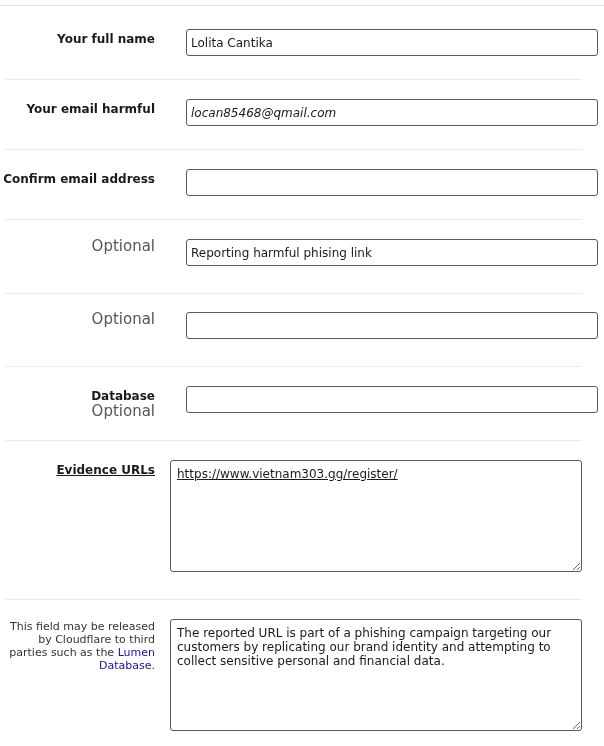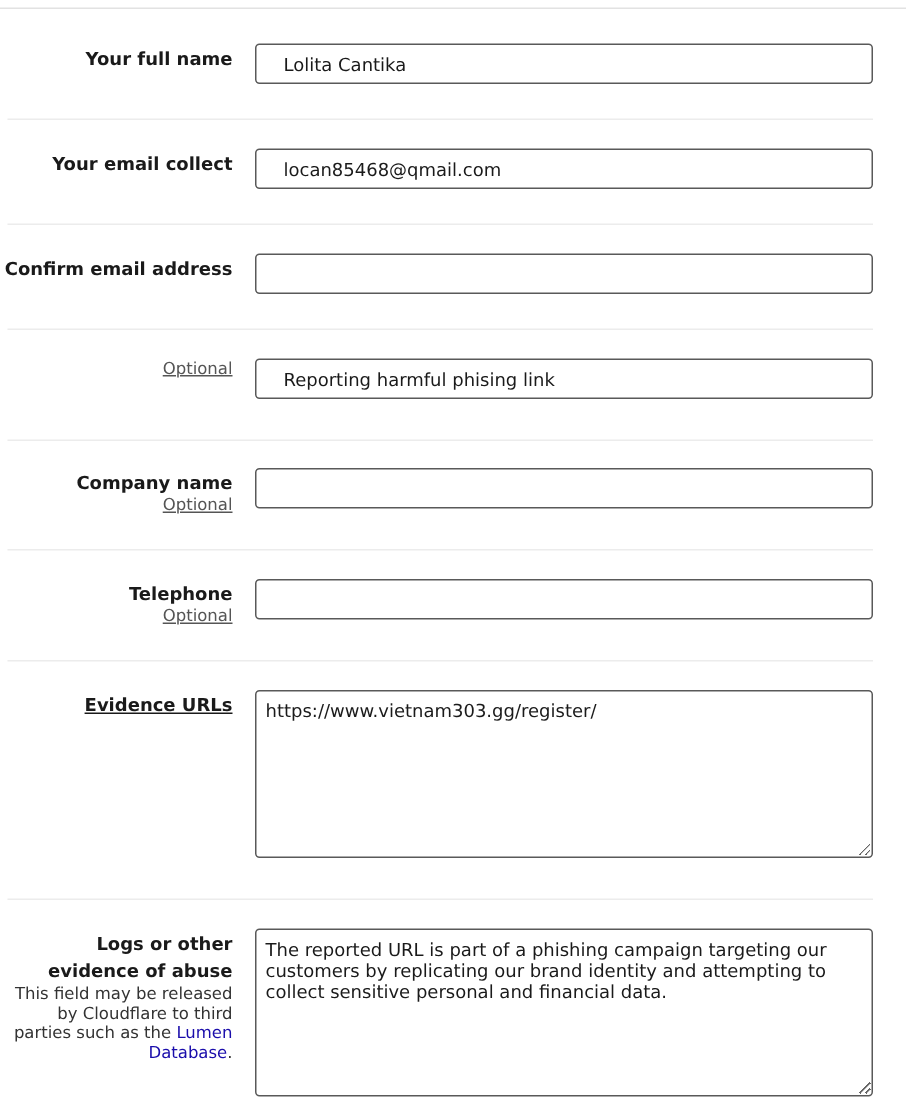--- a/index.html
+++ b/index.html
@@ -46,46 +46,45 @@
       font-weight: bold;
       color: #1a1a1a;
       line-height: 18px;
       white-space: nowrap;
     }
     .label.multi {
       white-space: normal;
       line-height: 18px;
     }
     .optional {
-      font-size: 11px;
+      font-size: 15px;
       color: #555555;
       line-height: 12px;
-      text-decoration: underline;
     }
     .help {
       font-size: 11px;
       color: #333333;
       line-height: 13px;
     }
     .help a {
       color: #1a0dab;
       text-decoration: none;
     }
     .input {
       position: absolute;
-      left: 170px;
+      left: 186px;
       width: 412px;
       height: 27px;
       border: 1px solid #595959;
       border-radius: 3px;
       background: #ffffff;
       font-family: "DejaVu Sans", "Liberation Sans", sans-serif;
       font-size: 12px;
       color: #1a1a1a;
-      padding: 0 18px;
+      padding: 0 4px;
       outline: none;
     }
     .textarea {
       position: absolute;
       left: 170px;
       width: 412px;
       border: 1px solid #595959;
       border-radius: 3px;
       background: #ffffff;
       font-family: "DejaVu Sans", "Liberation Sans", sans-serif;
@@ -107,23 +106,23 @@
   <div class="row" style="top:0;">
     <div class="label-col" style="top:30px;">
       <div class="label">Your full name</div>
     </div>
     <input class="input" style="top: 29px;" type="text" value="Lolita Cantika">
   </div>
   <div class="sep" style="top:79px;"></div>
 
   <div class="row" style="top:0;">
     <div class="label-col" style="top:100px;">
-      <div class="label">Your email collect</div>
+      <div class="label">Your email harmful</div>
     </div>
-    <input class="input" style="top: 99px;" type="text" value="locan85468@qmail.com">
+    <input class="input" style="top: 99px; font-style: italic;" type="text" value="locan85468@qmail.com">
   </div>
   <div class="sep" style="top:149px;"></div>
 
   <div class="row" style="top:0;">
     <div class="label-col" style="top:170px;margin-left:16px;">
       <div class="label">Confirm email address</div>
     </div>
     <input class="input" style="top: 169px;" type="text" value="">
   </div>
   <div class="sep" style="top:219px;"></div>
@@ -131,47 +130,45 @@
   <div class="row" style="top:0;">
     <div class="label-col" style="top:240px;">
       <div class="optional">Optional</div>
     </div>
     <input class="input" style="top: 239px;" type="text" value="Reporting harmful phising link">
   </div>
   <div class="sep" style="top:293px;"></div>
 
   <div class="row" style="top:0;">
     <div class="label-col" style="top:313px;">
-      <div class="label">Company name</div>
       <div class="optional">Optional</div>
     </div>
     <input class="input" style="top: 312px;" type="text" value="">
   </div>
   <div class="sep" style="top:366px;"></div>
 
   <div class="row" style="top:0;">
     <div class="label-col" style="top:387px;">
-      <div class="label">Telephone</div>
+      <div class="label">Database</div>
       <div class="optional">Optional</div>
     </div>
     <input class="input" style="top: 386px;" type="text" value="">
   </div>
   <div class="sep" style="top:440px;"></div>
 
   <div class="row" style="top:0;">
     <div class="label-col" style="top:461px;text-decoration:underline;">
       <div class="label">Evidence URLs</div>
     </div>
-    <textarea class="textarea" style="top: 460px; height: 112px;">https://www.vietnam303.gg/register/</textarea>
+    <textarea class="textarea" style="top: 460px; height: 112px; text-decoration: underline;">https://www.vietnam303.gg/register/</textarea>
   </div>
   <div class="sep" style="top:599px;"></div>
 
   <div class="row" style="top:0;">
     <div class="label-col" style="top:620px;">
-      <div class="label multi">Logs or other evidence of abuse</div>
       <div class="help">
         <span>This field may be released by Cloudflare to third parties such as the</span>
         <a href="#">Lumen Database</a><span>.</span>
       </div>
     </div>
     <textarea class="textarea" style="top: 619px; height: 112px;">The reported URL is part of a phishing campaign targeting our customers by replicating our brand identity and attempting to collect sensitive personal and financial data.</textarea>
   </div>
 
 </div>
 

